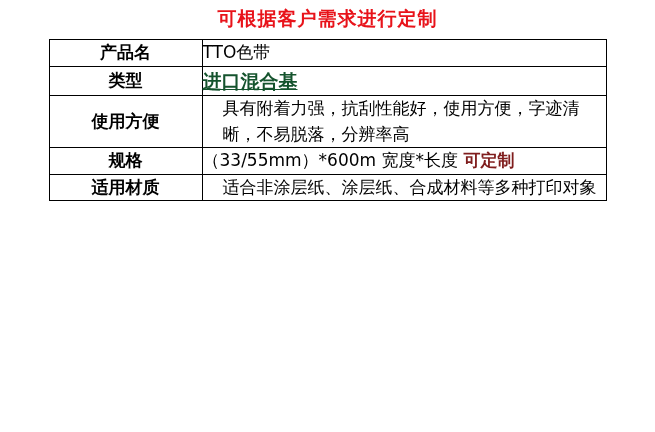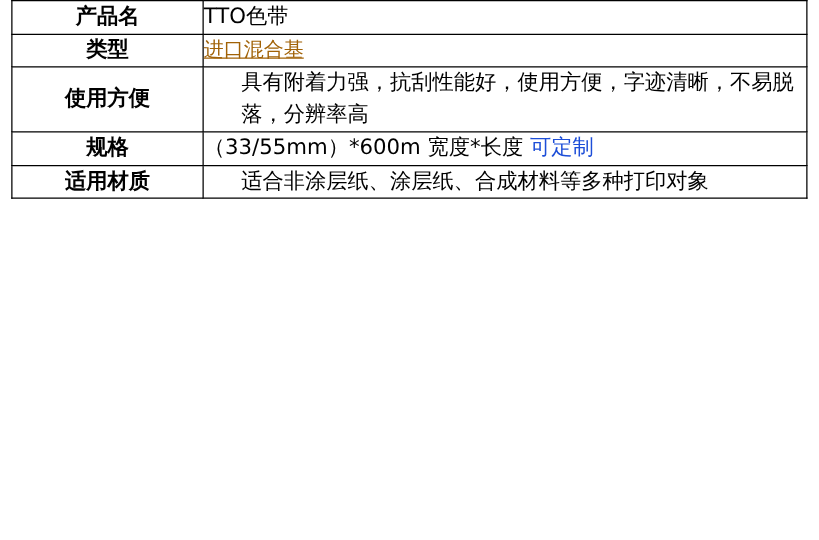--- a/index.html
+++ b/index.html
@@ -24,21 +24,21 @@
     color: #e8131a;
     font-weight: bold;
     font-size: 19px;
     letter-spacing: 1px;
     padding-top: 6px;
     padding-bottom: 7px;
     font-family: "DejaVu Sans", sans-serif;
   }
   table.spec {
     border-collapse: collapse;
-    width: 637px;
+    width: 558px;
     margin: 0 auto;
     table-layout: fixed;
   }
   table.spec td {
     border: 1px solid #000000;
     padding: 0;
     vertical-align: middle;
     font-family: "DejaVu Sans", sans-serif;
   }
   td.label {
@@ -52,41 +52,42 @@
   }
   td.value {
     text-align: left;
     font-size: 17px;
     color: #000000;
     padding: 9px 10px;
     line-height: 1.5;
   }
   td.value.left {
     text-align: left;
-    padding-left: 30px;
+    padding-left: 20px;
   }
   .val-red-bold {
-    color: #a16207;
-    font-weight: normal;
-    font-size: 16px;
+    color: #14532d;
+    font-weight: bold;
+    font-size: 19px;
     text-decoration: underline;
   }
   .inline-red {
-    color: #1d4ed8;
-    font-weight: normal;
+    color: #7f1d1d;
+    font-weight: bold;
   }
   .nowrap {
     white-space: nowrap;
   }
 </style>
 </head>
 <body>
 
 <div class="page">
 
+  <div class="headline">可根据客户需求进行定制</div>
 
   <table class="spec">
     <tbody>
       <tr>
         <td class="label">产品名</td>
         <td class="value">TTO色带</td>
       </tr>
       <tr>
         <td class="label">类型</td>
         <td class="value">

